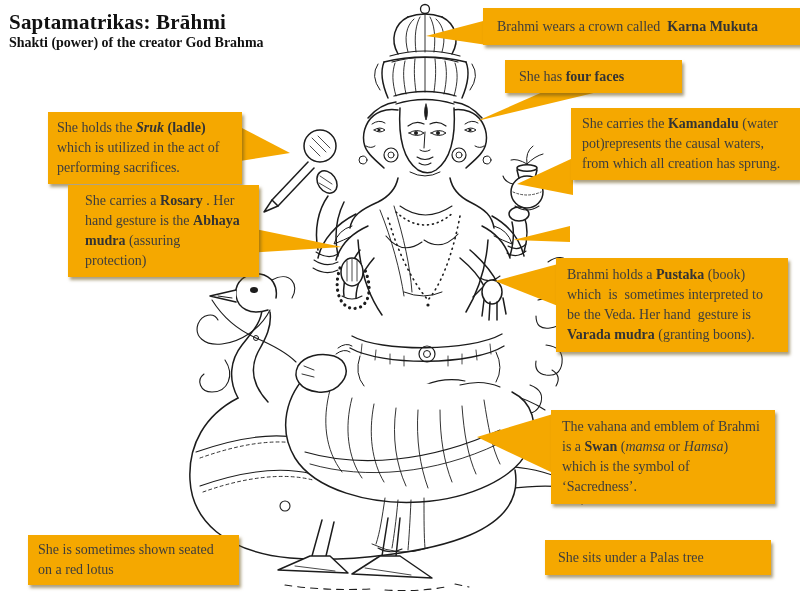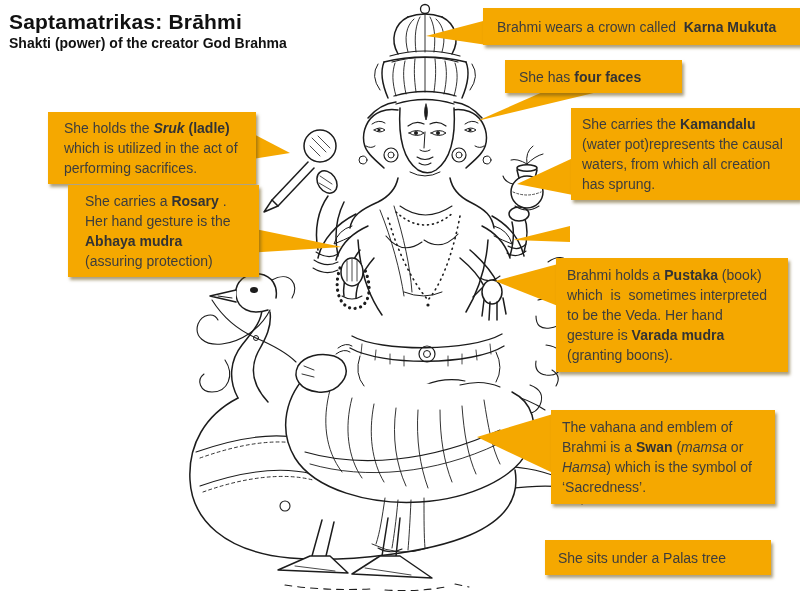--- a/index.html
+++ b/index.html
@@ -1,18 +1,18 @@
 <!DOCTYPE html>
 <html><head>
 <meta charset="utf-8">
 <style>
   html,body{margin:0;padding:0;background:#e8e8e8;}
   .slide{
     position:relative;width:800px;height:600px;background:#ffffff;overflow:hidden;
-    font-family:Liberation Sans, sans-serif;
+    font-family:Liberation Serif, serif;
   }
   .art{position:absolute;left:0;top:0;width:800px;height:600px;}
   .hdr{position:absolute;left:9px;top:10px;color:#111;}
   .hdr h1{margin:0;font-size:21px;line-height:24px;font-weight:bold;letter-spacing:.2px;}
   .hdr h2{margin:1px 0 0 0;font-size:14px;line-height:16px;font-weight:bold;}
   .callout{
     position:absolute;background:#F5A800;color:#3d3d3d;
     font-size:14px;line-height:20px;white-space:pre-wrap;
     box-shadow:2px 3px 3px rgba(104,82,22,.55);
     z-index:3;
@@ -21,21 +21,21 @@
   .i{font-style:italic;}
   .bi{font-weight:bold;font-style:italic;color:#333;}
   .one{display:flex;align-items:center;}
   .c-crown{left:483px;top:8px;width:317px;height:37px;padding:0 0 0 14px;}
   .c-faces{left:505px;top:60px;width:163px;height:33px;padding:0 0 0 14px;}
   .c-kamandalu{left:571px;top:108px;width:207px;padding:6px 11px;}
   .c-gold{left:568px;top:208px;width:211px;height:35px;padding:0 0 0 13px;}
   .c-pustaka{left:556px;top:258px;width:210px;padding:7px 11px;}
   .c-swan{left:551px;top:410px;width:202px;padding:7px 11px;}
   .c-palas{left:545px;top:540px;width:213px;height:35px;padding:0 0 0 13px;}
-  .c-sruk{left:48px;top:112px;width:176px;padding:6px 16px;}
+  .c-sruk{left:48px;top:112px;width:176px;padding:6px 9px;}
   .c-rosary{left:68px;top:185px;width:157px;padding:6px 17px;}
   .c-lotus{left:28px;top:535px;width:191px;padding:5px 10px;}
 </style>
 </head>
 <body>
 
 <div class="slide">
 
   <svg class="art" viewBox="0 0 800 600" fill="none" stroke="#1c1c1c" stroke-width="1.5" stroke-linecap="round" stroke-linejoin="round">
 
@@ -301,14 +301,15 @@
   <div class="callout c-pustaka"><span>Brahmi holds a </span><span class="b">Pustaka</span><span> (book) which  is  sometimes interpreted to be the Veda. Her hand  gesture is </span><span class="b">Varada mudra</span><span> (granting boons).</span></div>
 
   <div class="callout c-swan"><span>The vahana and emblem of Brahmi is a </span><span class="b">Swan</span><span> (</span><span class="i">mamsa</span><span> or </span><span class="i">Hamsa</span><span>) which is the symbol of ‘Sacredness’.</span></div>
 
   <div class="callout one c-palas"><span>She sits under a Palas tree</span></div>
 
   <div class="callout c-sruk"><span>She holds the </span><span class="bi">Sruk</span><span> </span><span class="b">(ladle)</span><span> which is utilized in the act of performing sacrifices.</span></div>
 
   <div class="callout c-rosary"><span>She carries a </span><span class="b">Rosary</span><span> . Her hand gesture is the </span><span class="b">Abhaya mudra</span><span> (assuring protection)</span></div>
 
+  <div class="callout c-lotus"><span>She is sometimes shown seated on a red lotus</span></div>
 
 </div>
 
 </body></html>

